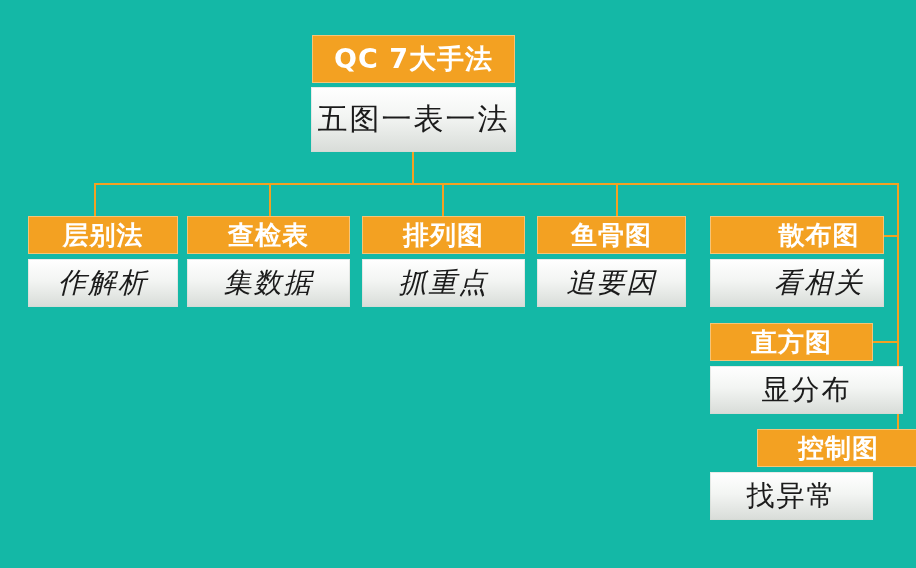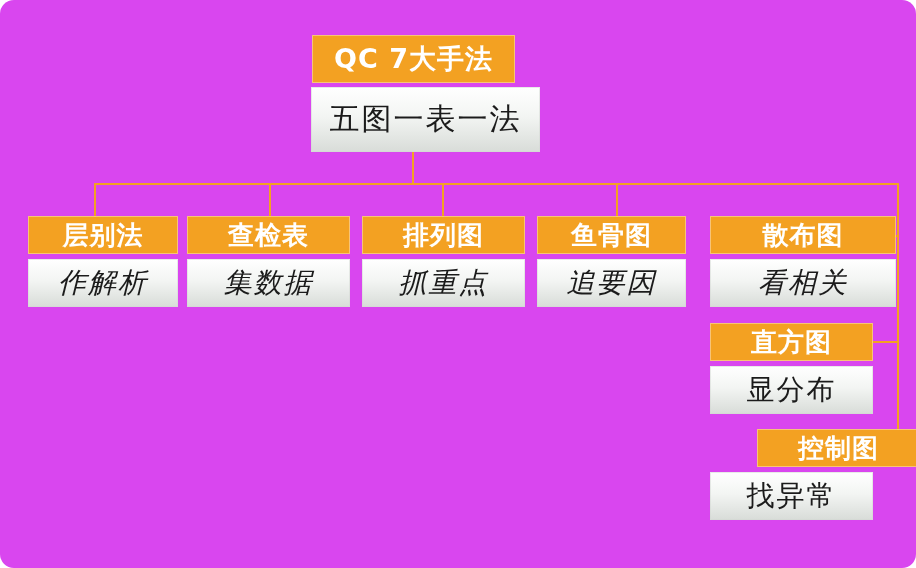--- a/index.html
+++ b/index.html
@@ -4,23 +4,22 @@
 <style>
   html, body {
     margin: 0;
     padding: 0;
     background: #ffffff;
   }
   .canvas {
     position: relative;
     width: 916px;
     height: 568px;
-    background: #d946ef;
+    background: #14b8a6;
     overflow: hidden;
-    border-radius: 14px;
   }
   
   .line {
     position: absolute;
     background: #f3a122;
   }
   .stem        { left: 412px; top: 152px; width: 2px;  height: 32px; }
   .hmain       { left: 95px;  top: 183px; width: 804px; height: 2px; }
   .drop        { top: 183px;  width: 2px; height: 33px; }
   .drop-0      { left: 94px;  }
@@ -55,32 +54,32 @@
     font-family: "DejaVu Serif", "Liberation Serif", serif;
     display: flex;
     align-items: center;
     justify-content: center;
     height: 48px;
     font-size: 28px;
     letter-spacing: 2px;
   }
   
   .root-hdr  { left: 312px; top: 35px; width: 203px; height: 48px; font-size: 27px; }
-  .root-body { left: 311px; top: 87px; width: 229px; height: 65px; font-size: 30px; }
+  .root-body { left: 311px; top: 87px; width: 205px; height: 65px; font-size: 30px; }
   
   .row-hdr  { top: 216px; }
   .row-body { top: 259px; font-style: italic; }
   .col-0 { left: 28px;  width: 150px; }
   .col-1 { left: 187px; width: 163px; }
   .col-2 { left: 362px; width: 163px; }
   .col-3 { left: 537px; width: 149px; }
-  .col-4 { left: 710px; width: 186px; }
+  .col-4 { left: 710px; width: 130px; padding-left: 44px; }
   
   .hist-hdr  { left: 710px; top: 323px; width: 163px; }
-  .hist-body { left: 710px; top: 366px; width: 163px; }
+  .hist-body { left: 710px; top: 366px; width: 193px; }
   .ctrl-hdr  { left: 710px; top: 429px; width: 163px; margin-left: 47px; }
   .ctrl-body { left: 710px; top: 472px; width: 163px; }
 </style>
 </head>
 <body>
 
 <div class="canvas">
 
   <div class="line stem"></div>
   <div class="line hmain"></div>

